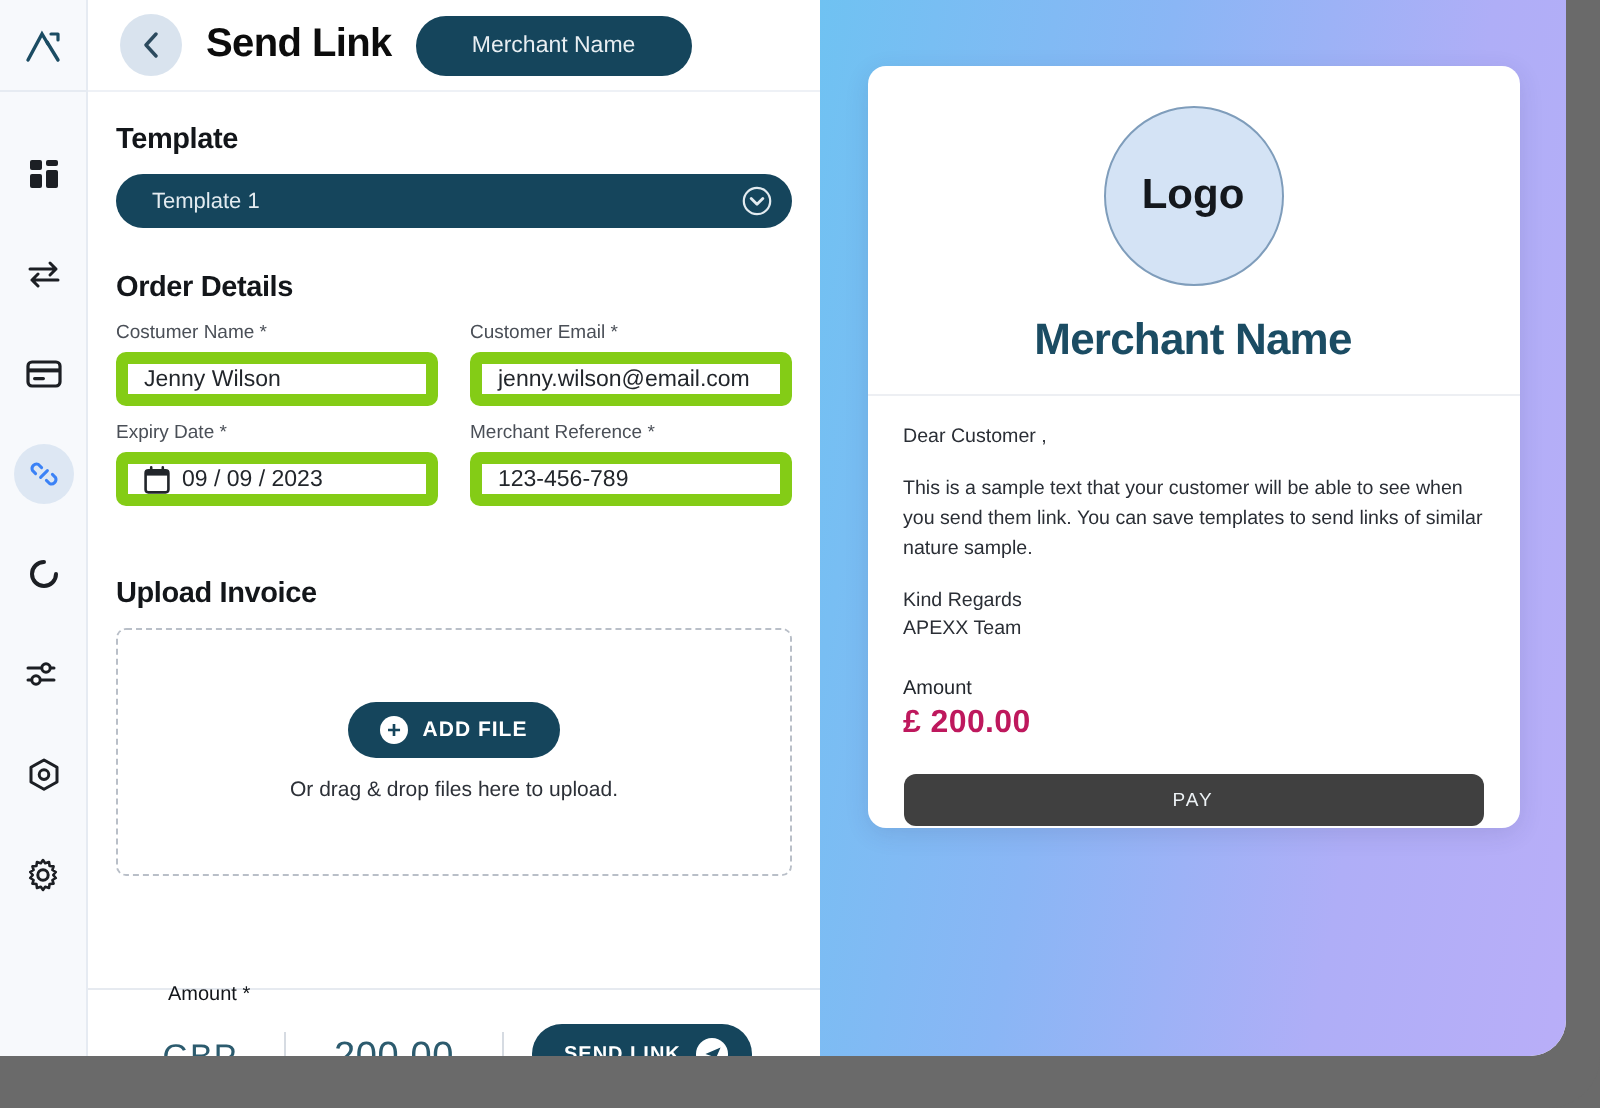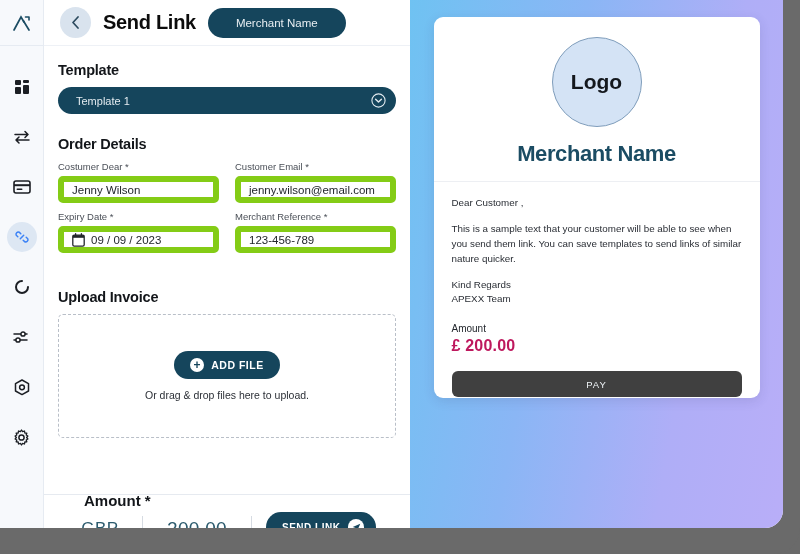--- a/index.html
+++ b/index.html
@@ -170,21 +170,21 @@
     height: 58px;
     border-top: 1px solid #e6eaf0;
     display: flex; align-items: flex-end;
     padding: 0 14px 10px 14px;
     flex: 0 0 58px;
     background: #fff;
   }
   .amount-group { position: relative; display: flex; align-items: center; }
   .amount-label {
     position: absolute; top: -24px; left: 26px;
-    font-size: 15px; font-weight: bold; color: #13161a;
+    font-size: 10px; font-weight: normal; color: #13161a;
     white-space: nowrap;
   }
   .cur-cell {
     width: 84px; text-align: center;
     font-size: 17px; color: #2c5b6e;
     letter-spacing: 0.5px;
   }
   .divider-v { width: 1px; height: 26px; background: #d6dbe2; }
   .val-cell {
     width: 108px; text-align: center;
@@ -208,21 +208,21 @@
     display: flex; align-items: center; justify-content: center;
   }
 
   
   .preview-panel {
     flex: 1 1 auto;
     height: 544px;
     background: linear-gradient(100deg, #6fc2f2 0%, #8ab6f5 38%, #afaef7 72%, #b9aef8 100%);
     display: flex;
     justify-content: center;
-    padding-top: 17px;
+    padding-top: 33px;
   }
   .preview-card {
     width: 326px;
     background: #fff;
     border-radius: 9px;
     box-shadow: 0 3px 12px rgba(40,40,90,0.12);
     height: 381px;
     overflow: hidden;
   }
   .card-head {
@@ -359,21 +359,21 @@
             <circle cx="7.5" cy="7.5" r="6.6" stroke="#e3ebf0" stroke-width="1.1" fill="none"></circle>
             <path d="M4.6 6.2 L7.5 9.1 L10.4 6.2" stroke="#e3ebf0" stroke-width="1.4" fill="none" stroke-linecap="round" stroke-linejoin="round"></path>
           </svg>
         </div>
 
         <div class="section-title">Order Details</div>
 
         <div class="field-grid">
 
           <div class="field">
-            <label>Costumer Dear *</label>
+            <label>Costumer Name *</label>
             <div class="input-box">
               <span class="txt">Jenny Wilson</span>
             </div>
           </div>
 
           <div class="field">
             <label>Customer Email *</label>
             <div class="input-box">
               <span class="txt">jenny.wilson@email.com</span>
             </div>
@@ -438,21 +438,21 @@
         <div class="card-head">
           <div class="logo-circle">Logo</div>
           <div class="merchant-heading">Merchant Name</div>
         </div>
 
         <div class="card-body">
           <div class="body-line">Dear Customer ,</div>
           <div class="gap-block"></div>
           <div class="body-line">This is a sample text that your customer will be able to see when</div>
           <div class="body-line">you send them link. You can save templates to send links of similar</div>
-          <div class="body-line">nature quicker.</div>
+          <div class="body-line">nature sample.</div>
           <div class="gap-block"></div>
           <div class="body-line">Kind Regards</div>
           <div class="body-line">APEXX Team</div>
 
           <div class="amt-label-prev">Amount</div>
           <div class="amt-value-prev">£ 200.00</div>
 
           <div class="pay-btn">PAY</div>
         </div>
 

